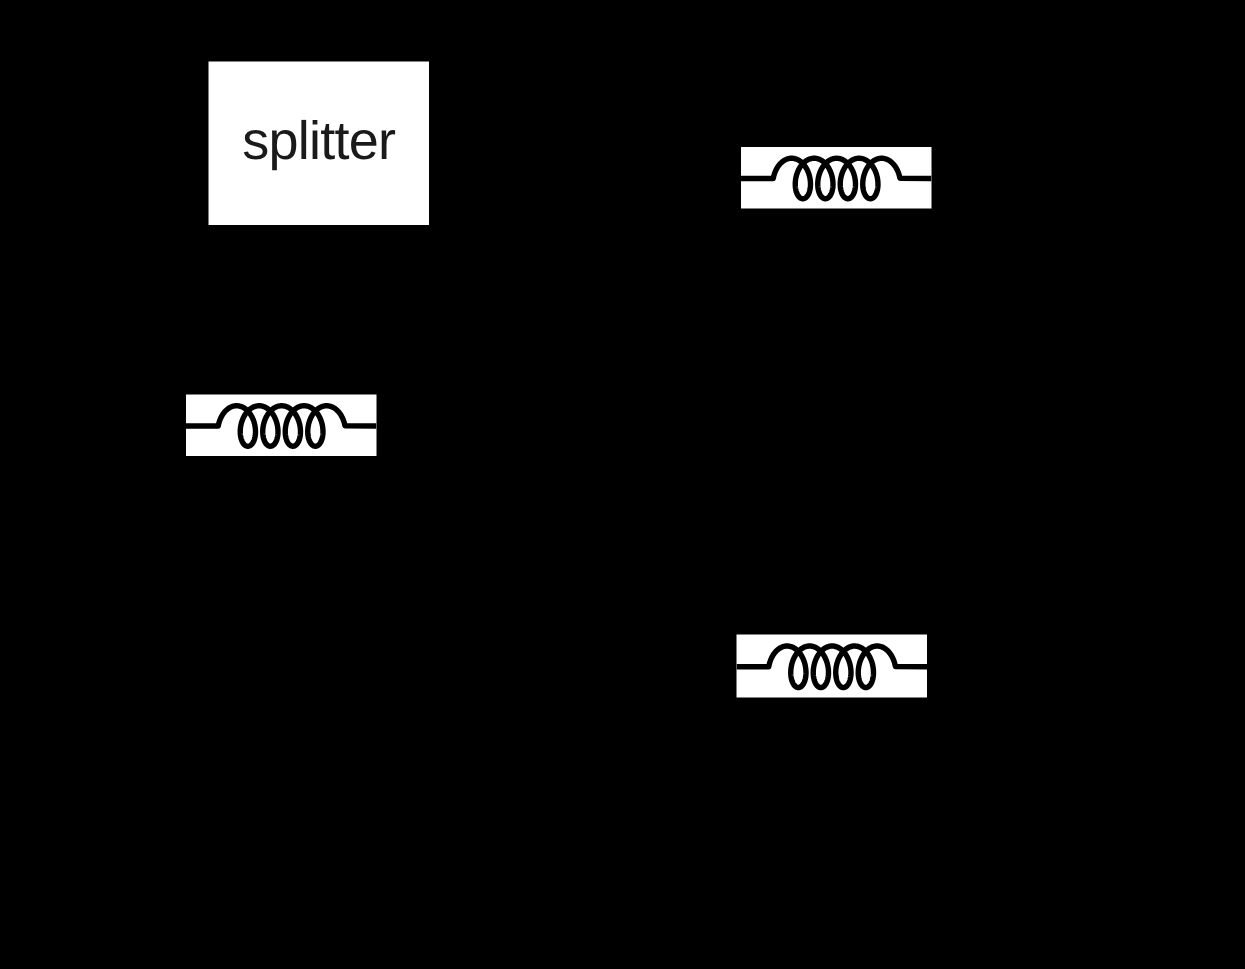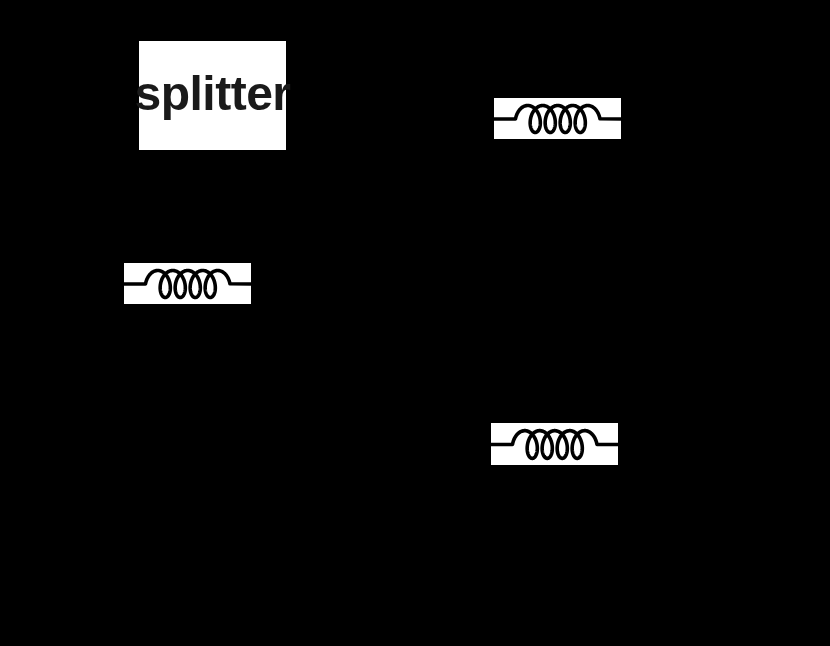--- a/index.html
+++ b/index.html
@@ -21,25 +21,24 @@
     top: 41px;
     width: 147px;
     height: 109px;
     background: #ffffff;
     display: flex;
     align-items: center;
     justify-content: center;
   }
   .splitter-box .label {
     color: #1a1a1a;
-    font-size: 48px;
+    font-size: 36px;
     letter-spacing: -0.5px;
     line-height: 1;
     transform: translateY(-2px);
-    font-weight: bold;
   }
   .inductor {
     position: absolute;
     width: 127px;
     height: 41px;
     background: #ffffff;
   }
   .inductor.pos-left        { left: 124px; top: 263px; }
   .inductor.pos-top-right   { left: 494px; top: 98px;  }
   .inductor.pos-bottom-right{ left: 491px; top: 423px; height: 42px; }

